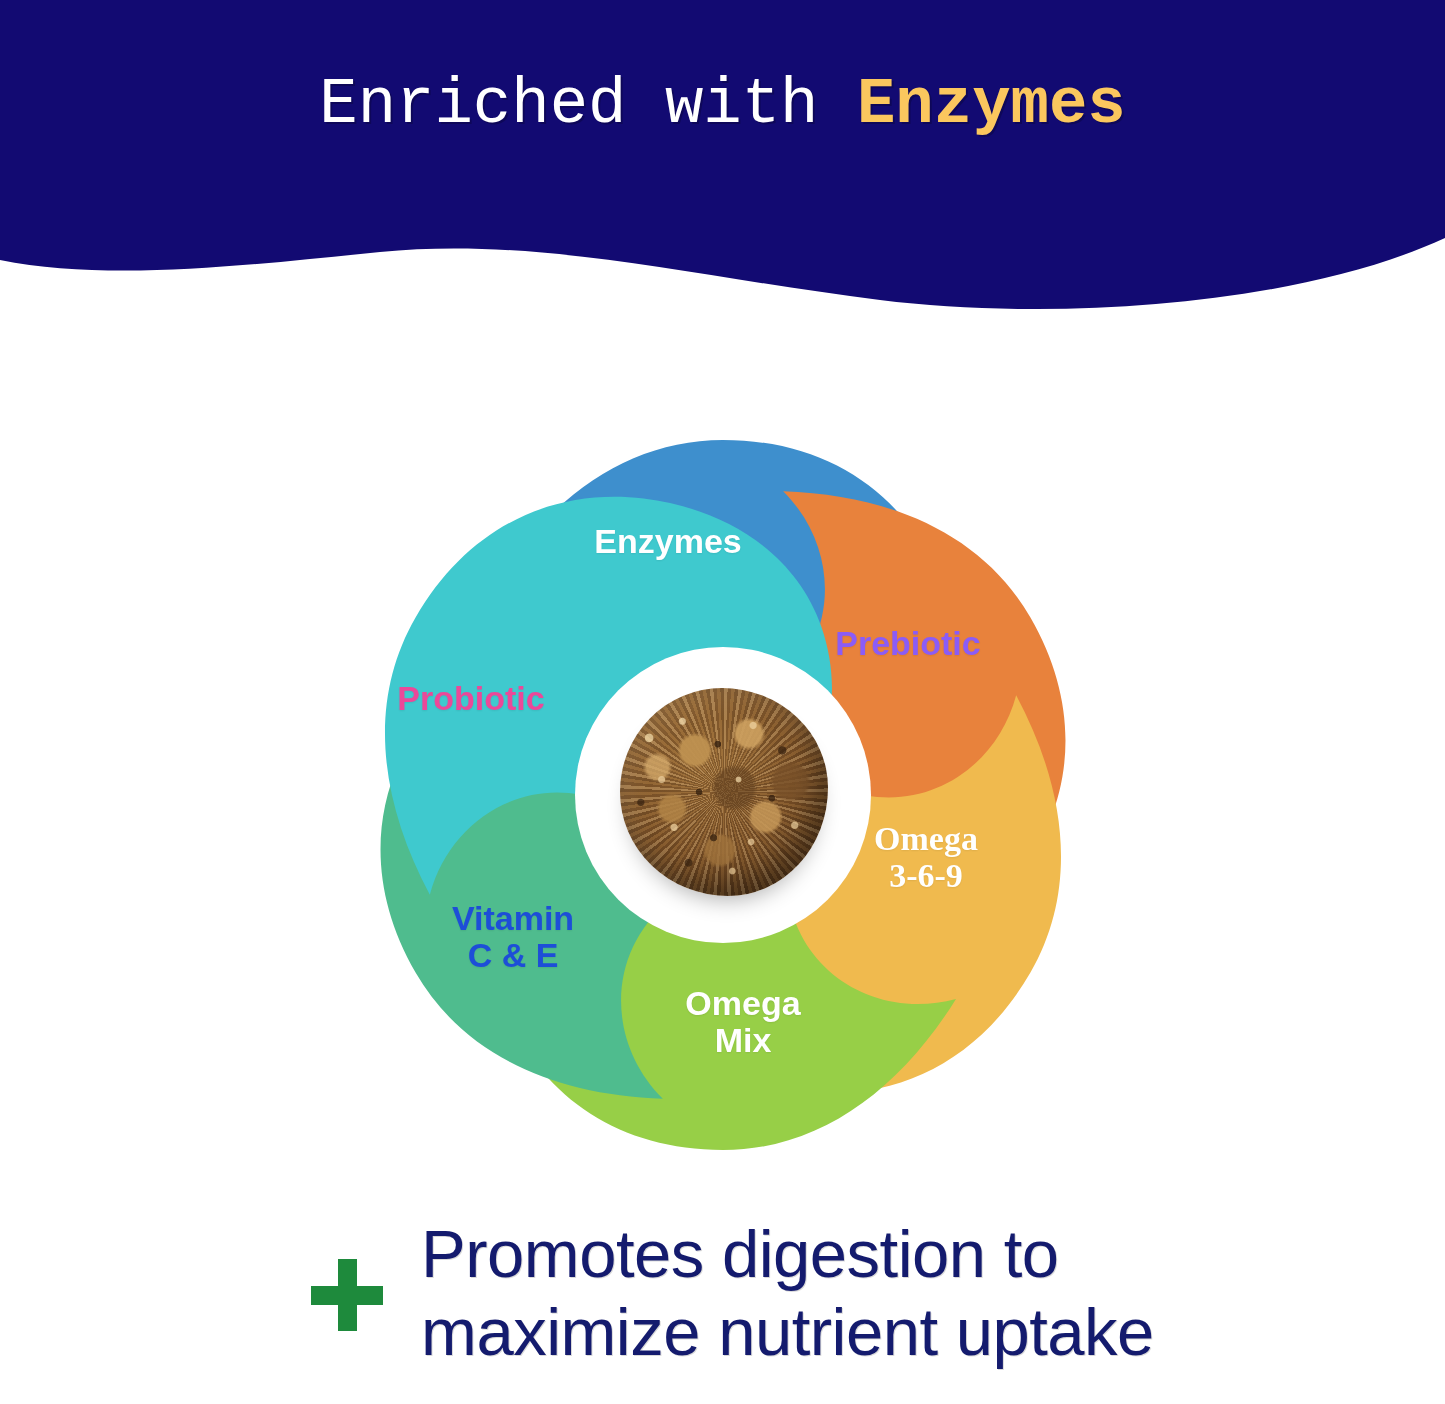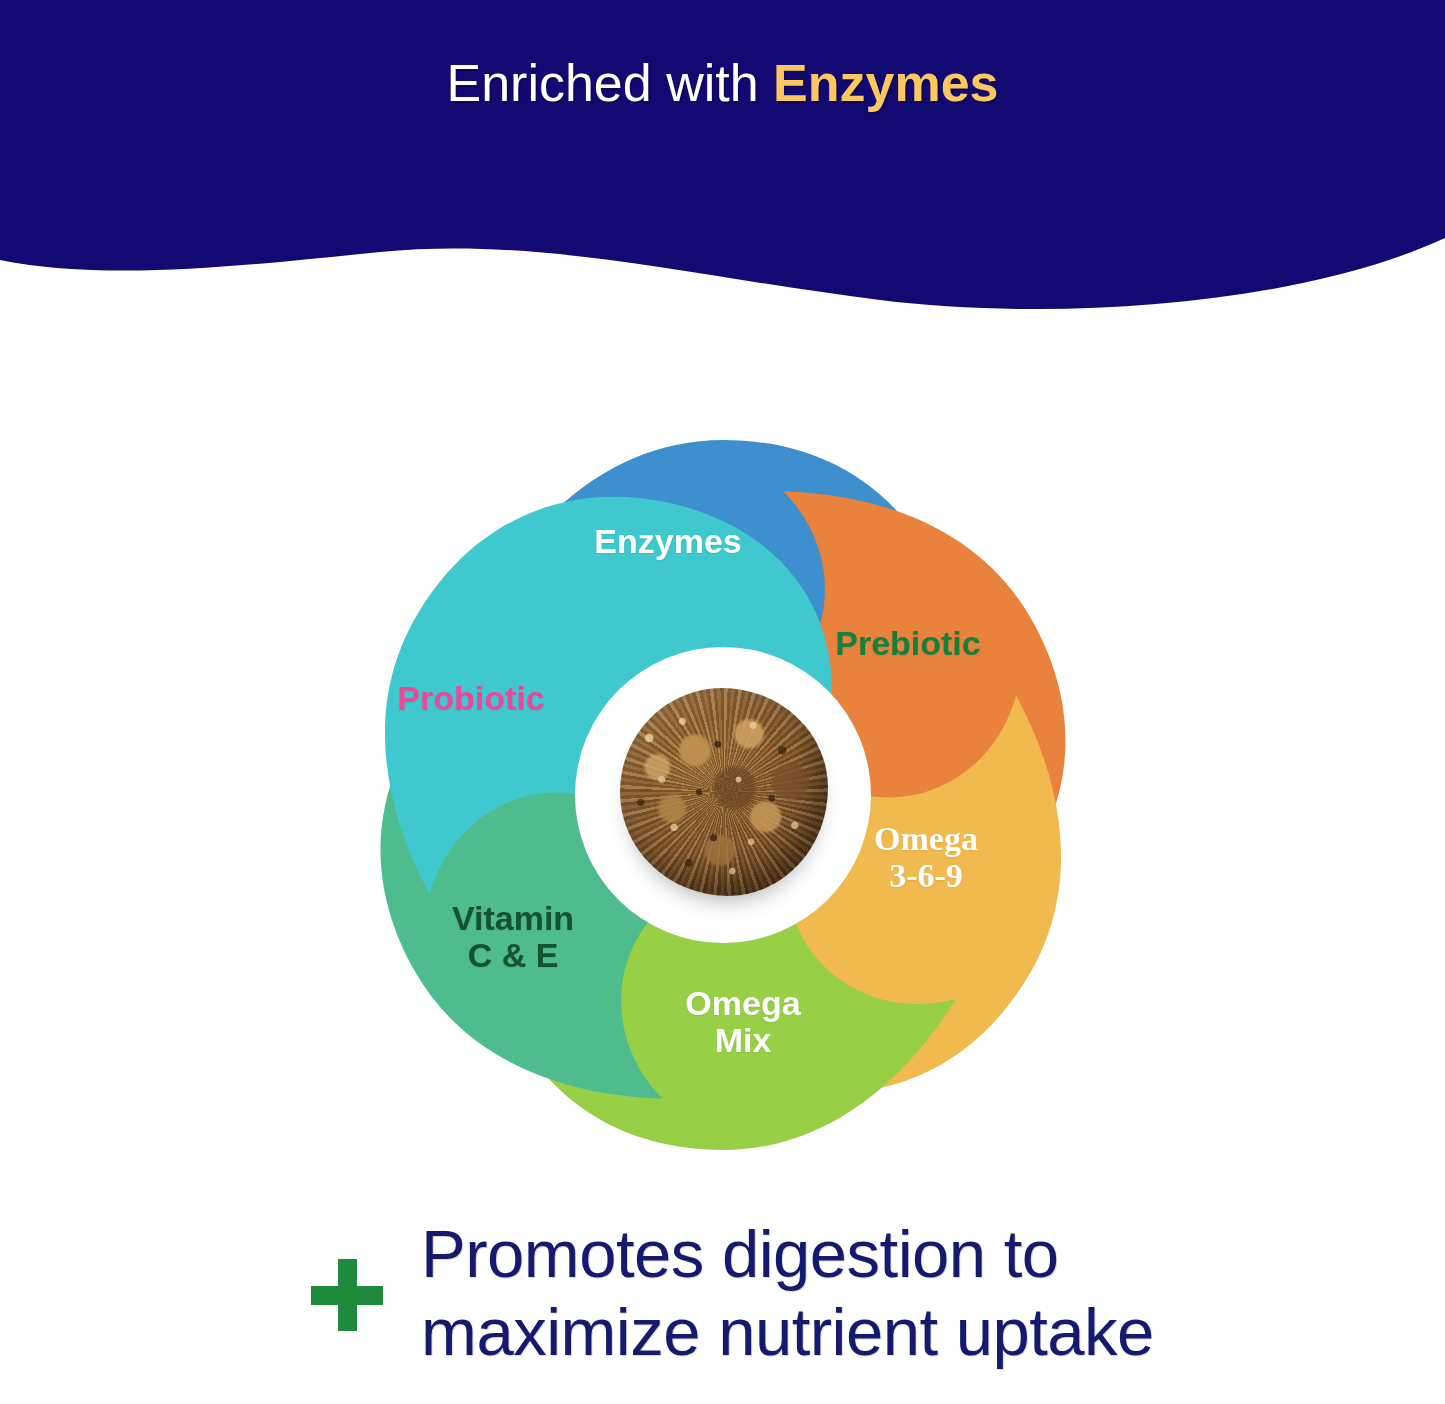--- a/index.html
+++ b/index.html
@@ -46,26 +46,27 @@
   }
   .title-main {
     font-size: 86px;
     font-weight: bold;
     letter-spacing: -1px;
     line-height: 1.02;
     white-space: nowrap;
     text-shadow: 2px 2px 0 rgba(0,0,0,0.25);
   }
   .title-sub {
-    font-size: 52px;
+    font-size: 64px;
     font-weight: normal;
     line-height: 1.05;
-    margin-top: 0;
+    margin-top: 16px;
     white-space: nowrap;
     text-shadow: 2px 2px 0 rgba(0,0,0,0.22);
+    font-family: Liberation Mono, monospace;
   }
   .title-sub .accent {
     font-weight: bold;
   }
 
   
   .wheel-wrap {
     position: absolute;
     left: 348px;
     top: 420px;
@@ -246,26 +247,26 @@
 
       <circle cx="0" cy="0" r="148" fill="#FFFFFF"></circle>
     </g>
   </svg>
 
   <div class="kibble">
     <div class="kibble-speckles"></div>
   </div>
 
   <div class="petal-label lbl-enzymes" style="color: rgb(255, 255, 255);">Enzymes</div>
-  <div class="petal-label lbl-prebiotic" style="color: #15803d;">Prebiotic</div>
+  <div class="petal-label lbl-prebiotic" style="color: #8b5cf6;">Prebiotic</div>
   <div class="petal-label lbl-omega" style="color: rgb(255, 255, 255);">Omega
 3-6-9</div>
   <div class="petal-label lbl-fiber" style="color: rgb(255, 255, 255);">Omega
 Mix</div>
-  <div class="petal-label lbl-vitamin" style="color: #14532d;">Vitamin
+  <div class="petal-label lbl-vitamin" style="color: #1d4ed8;">Vitamin
 C &amp; E</div>
   <div class="petal-label lbl-probiotic" style="color: #ec4899;">Probiotic</div>
 </div>
 
 <div class="claim-row">
   <div class="plus-icon">
     <span class="bar-h" style="background: rgb(30, 138, 60);"></span>
     <span class="bar-v" style="background: rgb(30, 138, 60);"></span>
   </div>
   <div class="claim-text" style="color: rgb(20, 27, 110);">Promotes digestion to

